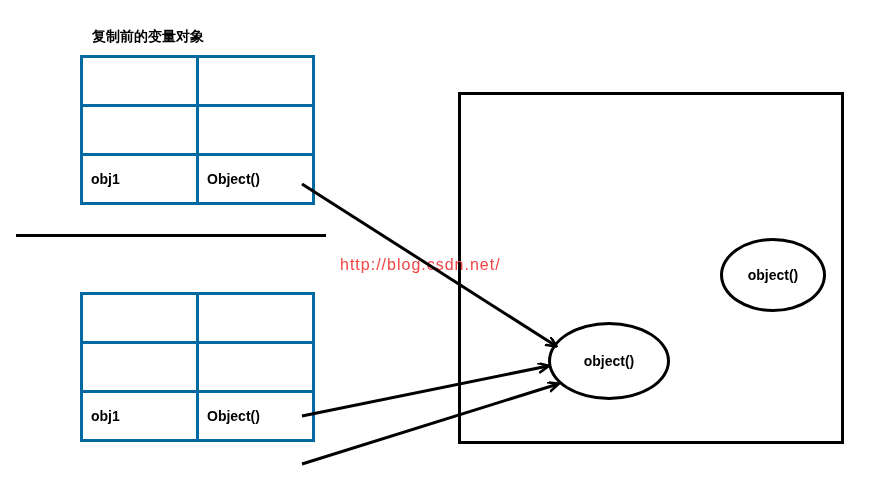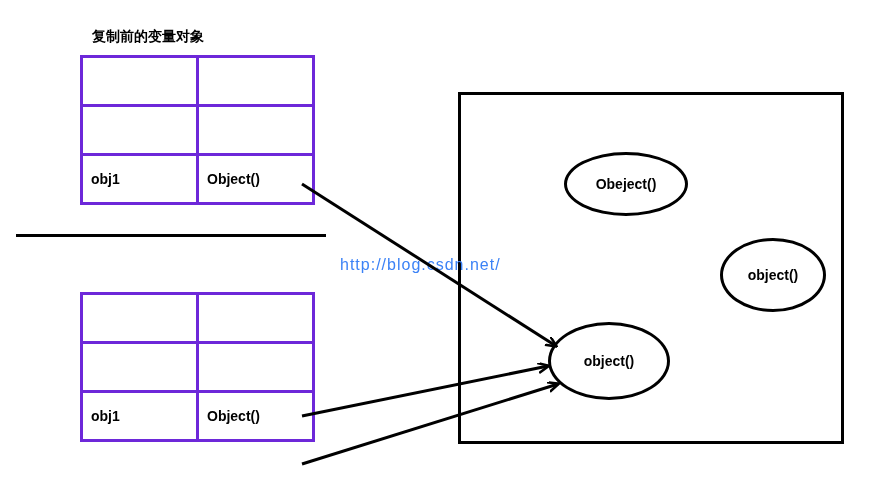--- a/index.html
+++ b/index.html
@@ -18,35 +18,35 @@
     height: 504px;
   }
   .label {
     position: absolute;
     font-size: 14px;
     font-weight: bold;
     white-space: nowrap;
   }
   .watermark {
     position: absolute;
-    color: #3b82f6;
+    color: #ef4444;
     font-size: 16px;
     letter-spacing: 1px;
     font-family: Arial, sans-serif;
     pointer-events: none;
     text-align: right;
   }
   
   .vo-table {
     position: absolute;
     border-collapse: collapse;
     background: #fff;
   }
   .vo-table td {
-    border: 3px solid #6d28d9;
+    border: 3px solid #0369a1;
     width: 104px;
     height: 44px;
     font-size: 14px;
     font-weight: bold;
     padding-left: 8px;
     vertical-align: middle;
   }
   
   .heap-box {
     position: absolute;
@@ -120,23 +120,20 @@
     <tr>
       <td>obj1</td>
       <td>Object()</td>
     </tr>
   </tbody>
     </table>
 
 
   <div class="heap-box" style="left:458px; top:92px; width:380px; height:346px;"></div>
 
-  <div class="ellipse" style="left:564px; top:152px; width:118px; height:58px;">
-    <span>Obeject()</span>
-  </div>
 
   <div class="ellipse" style="left:720px; top:238px; width:100px; height:68px;">
     <span>object()</span>
   </div>
 
   <div class="ellipse" style="left:548px; top:322px; width:116px; height:72px;">
     <span>object()</span>
   </div>
 
   <div class="watermark" style="left:340px; top:256px;">http://blog.csdn.net/</div>

